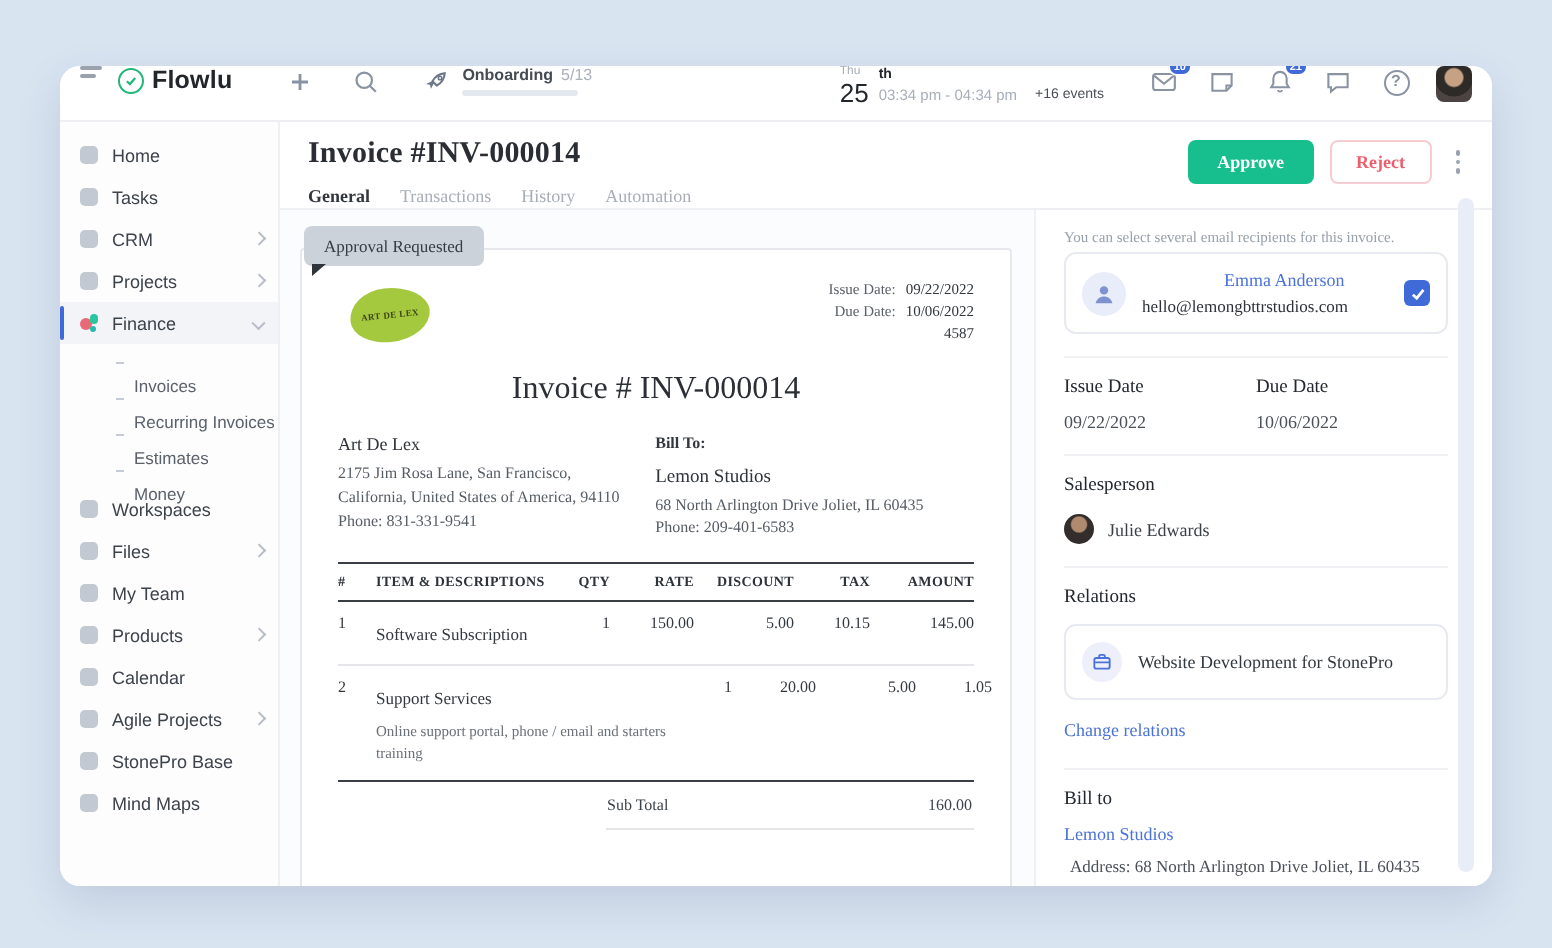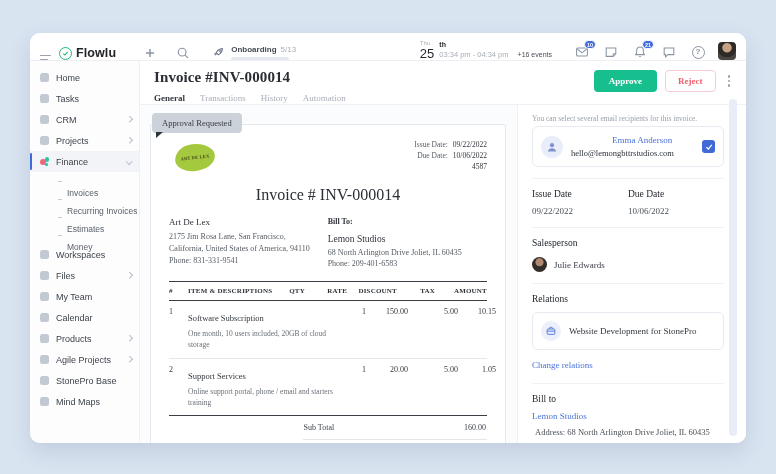--- a/index.html
+++ b/index.html
@@ -5,21 +5,21 @@
   * { box-sizing: border-box; margin: 0; padding: 0; }
   html,body { width:776px; height:474px; }
   body { font-family: "Liberation Sans", sans-serif; background:#d9e4f1; position:relative; overflow:hidden; }
   .stage { position:absolute; inset:0; }
 
   .window { position:absolute; left:30px; top:33px; width:716px; height:410px; background:#fff;
             border-radius:10px; overflow:hidden; box-shadow:0 8px 22px rgba(45,65,105,.14); }
 
   
   .topbar { position:absolute; left:0; top:0; right:0; height:28px; background:#fff;
-            border-bottom:1px solid #edeff3; display:flex; align-items:flex-end; padding:0 10px; }
+            border-bottom:1px solid #edeff3; display:flex; align-items:flex-start; padding:0 10px; }
   .burger { width:11px; display:flex; flex-direction:column; gap:2.5px; margin-right:8px; cursor:pointer; }
   .burger i { display:block; height:1.5px; background:#9aa2ad; border-radius:1px; }
   .burger i:last-child { width:70%; }
   .logo { display:flex; align-items:center; gap:4px; }
   .logo-badge { width:13px; height:13px; border-radius:50%; border:1.6px solid #23b67a; display:flex; align-items:center; justify-content:center; }
   .logo-badge svg { width:7px; height:7px; }
   .logo-name { font-size:12.5px; font-weight:bold; color:#22262b; letter-spacing:.1px; }
   .tb-ico { width:15px; height:15px; display:flex; align-items:center; justify-content:center; cursor:pointer; color:#8a93a3; }
   .tb-ico svg { width:14px; height:14px; }
   .plus-ico { margin-left:26px; }
@@ -310,26 +310,26 @@
         <span class="s-ico"></span>
         <span class="s-label">Files</span>
         <span class="chev right"></span>
       </div>
       <div class="s-item">
         <span class="s-ico"></span>
         <span class="s-label">My Team</span>
       </div>
       <div class="s-item">
         <span class="s-ico"></span>
-        <span class="s-label">Calendar</span>
-      </div>
-      <div class="s-item">
-        <span class="s-ico"></span>
         <span class="s-label">Products</span>
         <span class="chev right"></span>
+      </div>
+      <div class="s-item">
+        <span class="s-ico"></span>
+        <span class="s-label">Calendar</span>
       </div>
       <div class="s-item">
         <span class="s-ico"></span>
         <span class="s-label">Agile Projects</span>
         <span class="chev right"></span>
       </div>
       <div class="s-item">
         <span class="s-ico"></span>
         <span class="s-label">StonePro Base</span>
       </div>
@@ -399,21 +399,20 @@
                 <span class="num">QTY</span>
                 <span class="num">RATE</span>
                 <span class="num">DISCOUNT</span>
                 <span class="num">TAX</span>
                 <span class="num">AMOUNT</span>
               </div>
               <div class="t-grid t-row sep">
                 <span class="cell">1</span>
                 <span>
                   <span class="item-name">Software Subscription</span>
-                  <div class="item-desc">One month, 10 users included, 20GB of cloud storage</div>
                 </span>
                 <span class="cell num">1</span>
                 <span class="cell num">150.00</span>
                 <span class="cell num">5.00</span>
                 <span class="cell num">10.15</span>
                 <span class="cell num">145.00</span>
               </div>
               <div class="t-grid t-row last">
                 <span class="cell">2</span>
                 <span>

